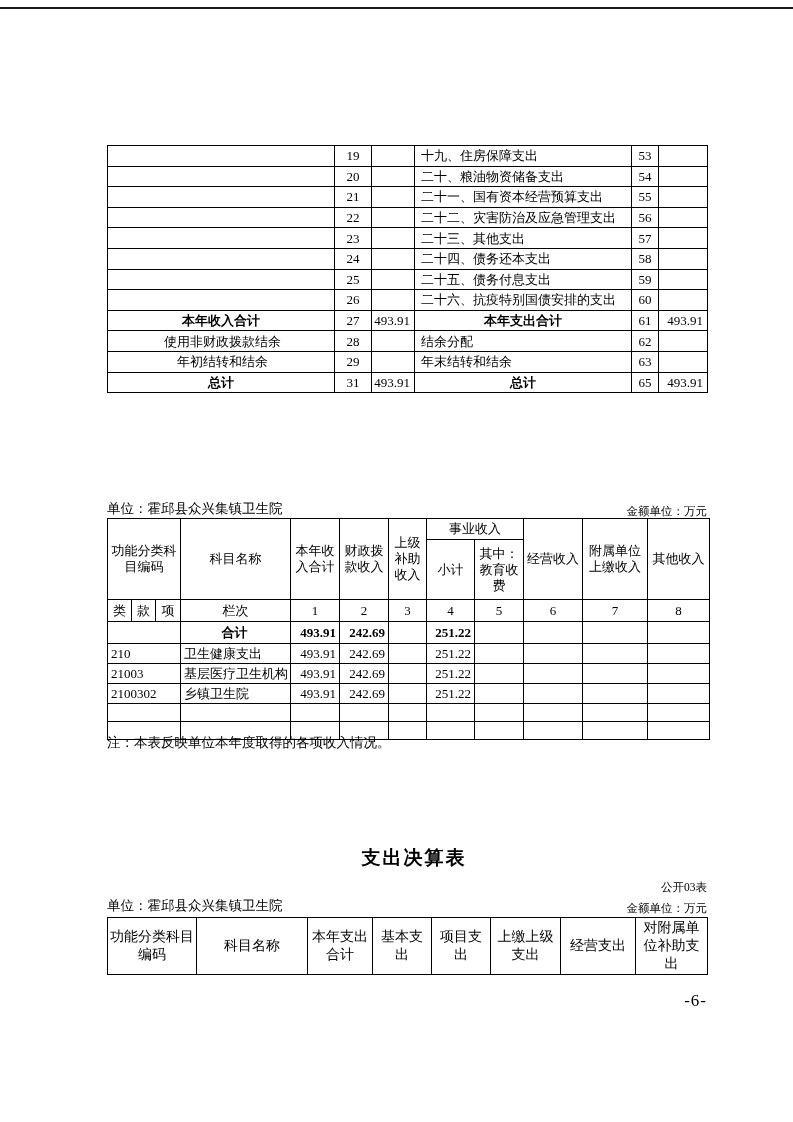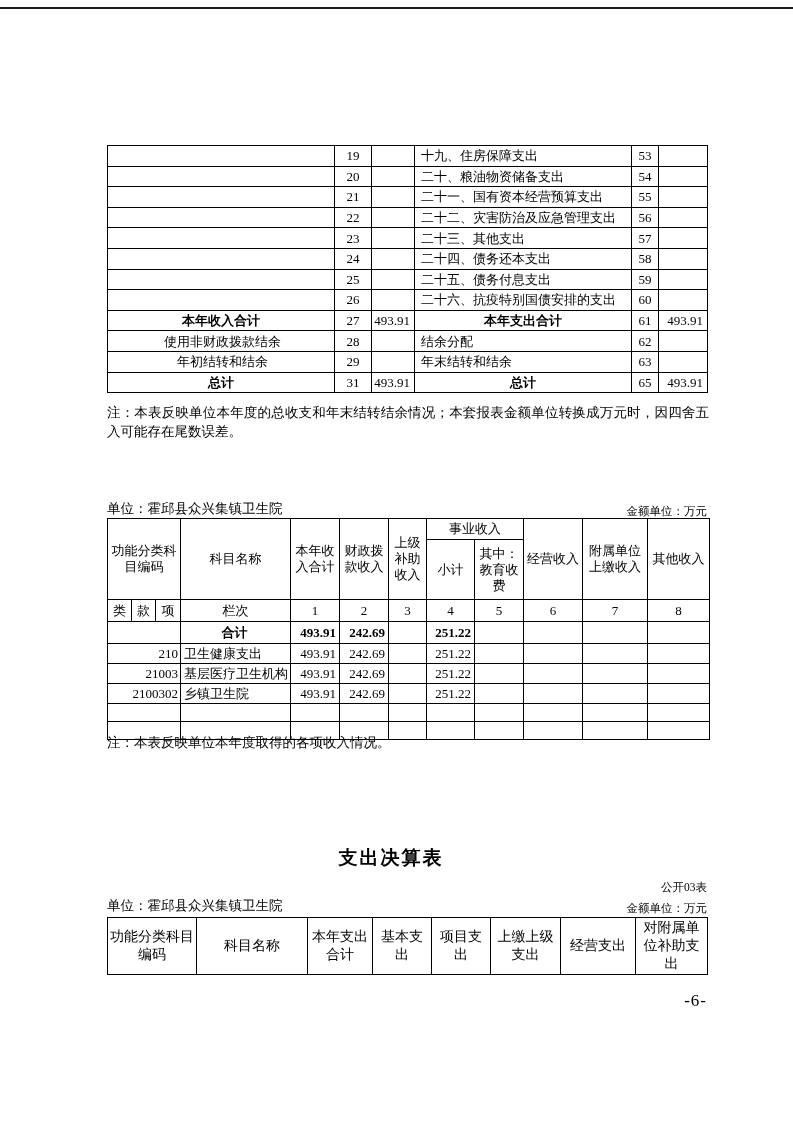--- a/index.html
+++ b/index.html
@@ -27,21 +27,21 @@
 
   
   #income-table{left:107px;top:518px;}
   #income-table td{text-align:center;line-height:16px;padding:1px 2px;}
   #income-table tr.h1 td{height:18px;}
   #income-table tr.h2 td{height:57px;margin-top:36px;}
   #income-table tr.h3 td{height:19px;}
   #income-table tr.dr td{height:17px;white-space:nowrap;}
   #income-table tr.er td{height:15px;}
   #income-table tr.total td{height:19px;font-weight:bold;white-space:nowrap;}
-  #income-table .code{text-align:right;padding-left:3px;}
+  #income-table .code{text-align:left;padding-left:3px;}
   #income-table .name{text-align:left;padding-left:3px;}
   #income-table .cval{text-align:right;padding-right:3px;}
   #income-table tr.total .name{text-align:center;padding-left:0;}
 
   
   #expense-table{left:107px;top:917px;}
   #expense-table td{height:53px;text-align:center;font-size:14px;line-height:18px;padding:1px 2px;}
 
   .footer{left:107px;top:991px;width:600px;text-align:right;padding-right:14px;font-size:17px;letter-spacing:1px;}
 </style>
@@ -153,21 +153,20 @@
           <td class="lbl bc">总计</td>
           <td class="num">31</td>
           <td class="val">493.91</td>
           <td class="rlbl bc">总计</td>
           <td class="num">65</td>
           <td class="val">493.91</td>
         </tr>
   </tbody>
     </table>
 
-  <div class="abs note" style="left:107px;top:403px;width:602px;">注：本表反映单位本年度的总收支和年末结转结余情况；本套报表金额单位转换成万元时，因四舍五入可能存在尾数误差。</div>
 
   <div class="abs org" style="left:107px;top:500px;">单位：霍邱县众兴集镇卫生院</div>
   <div class="abs meta-r" style="left:107px;top:504px;width:600px;">金额单位：万元</div>
 
   <table class="abs" id="income-table">
     <colgroup>
         <col style="width:24px">
         <col style="width:24px">
         <col style="width:25px">
         <col style="width:108px">
@@ -280,21 +279,21 @@
           <td class="cval"></td>
           <td class="cval"></td>
           <td class="cval"></td>
           <td class="cval"></td>
     </tr>
   </tbody>
     </table>
 
   <div class="abs note" style="left:107px;top:733px;width:602px;">注：本表反映单位本年度取得的各项收入情况。</div>
 
-  <div class="abs doc-title" style="left:91px;top:845px;width:600px;">支出决算表</div>
+  <div class="abs doc-title" style="left:114px;top:845px;width:600px;">支出决算表</div>
   <div class="abs meta-r" style="left:107px;top:880px;width:600px;">公开03表</div>
   <div class="abs org" style="left:107px;top:897px;">单位：霍邱县众兴集镇卫生院</div>
   <div class="abs meta-r" style="left:107px;top:901px;width:600px;">金额单位：万元</div>
 
   <table class="abs" id="expense-table">
     <colgroup>
         <col style="width:89px">
         <col style="width:111px">
         <col style="width:65px">
         <col style="width:59px">

